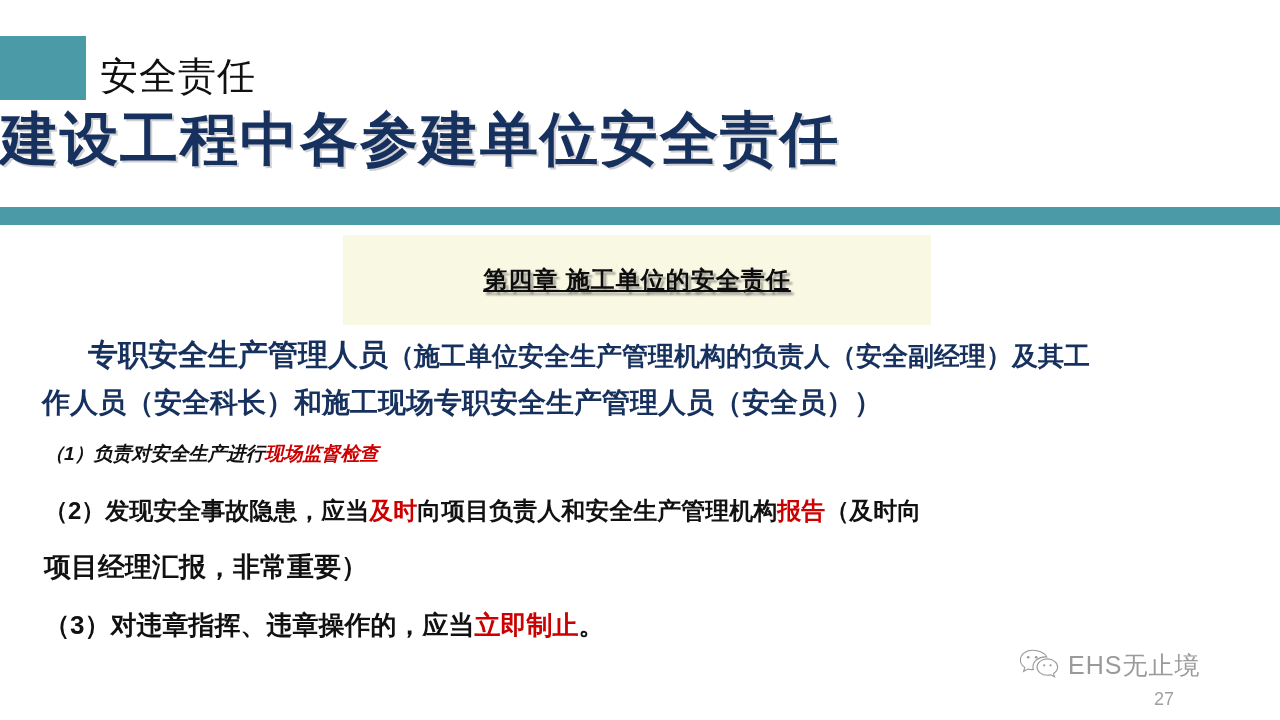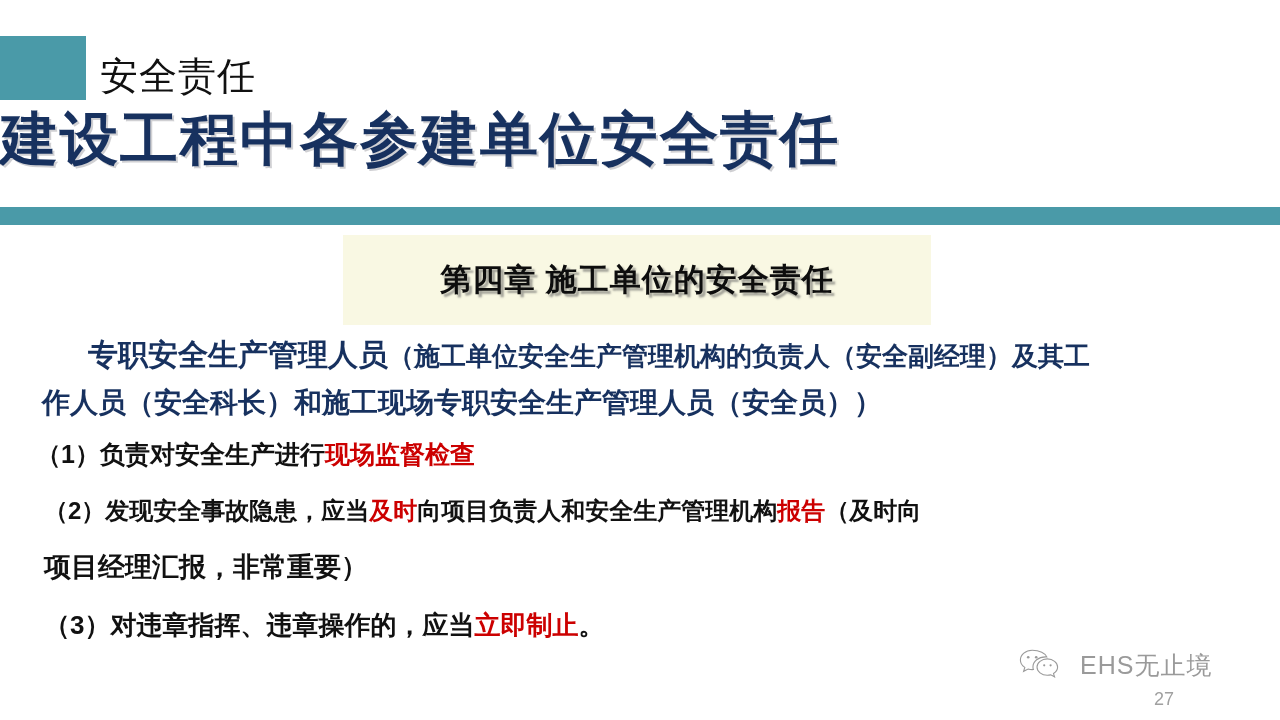--- a/index.html
+++ b/index.html
@@ -67,27 +67,28 @@
     left: 343px;
     top: 235px;
     width: 588px;
     height: 90px;
     background: #f9f8e3;
     display: flex;
     align-items: center;
     justify-content: center;
   }
   .chapter-banner-text {
-    font-size: 31px;
+    font-size: 24px;
     line-height: 44px;
     font-weight: 700;
     color: #0d0d0d;
     letter-spacing: 1px;
     text-shadow: 3px 3px 2px rgba(90,90,90,0.55);
     white-space: nowrap;
+    text-decoration: underline;
   }
 
   
   .body-area {
     position: absolute;
     left: 0;
     top: 330px;
     width: 1280px;
   }
   .line {
@@ -109,24 +110,25 @@
   .line-1 .big {
     font-size: 30px;
   }
   .line-2 {
     left: 42px;
     top: 55px;
     font-size: 28px;
     line-height: 36px;
   }
   .line-3 {
-    left: 36px;
+    left: 45px;
     top: 106px;
-    font-size: 25px;
+    font-size: 19px;
     line-height: 36px;
+    font-style: italic;
   }
   .line-4 {
     left: 44px;
     top: 162px;
     font-size: 24px;
     line-height: 38px;
   }
   .line-5 {
     left: 44px;
     top: 218px;
@@ -140,21 +142,21 @@
     line-height: 38px;
   }
 
   
   .watermark {
     position: absolute;
     left: 1018px;
     top: 648px;
     display: flex;
     align-items: center;
-    gap: 20px;
+    gap: 8px;
   }
   .wechat-icon {
     width: 42px;
     height: 34px;
     display: block;
   }
   .watermark-text {
     font-size: 25px;
     line-height: 30px;
     color: #9a9a9a;

